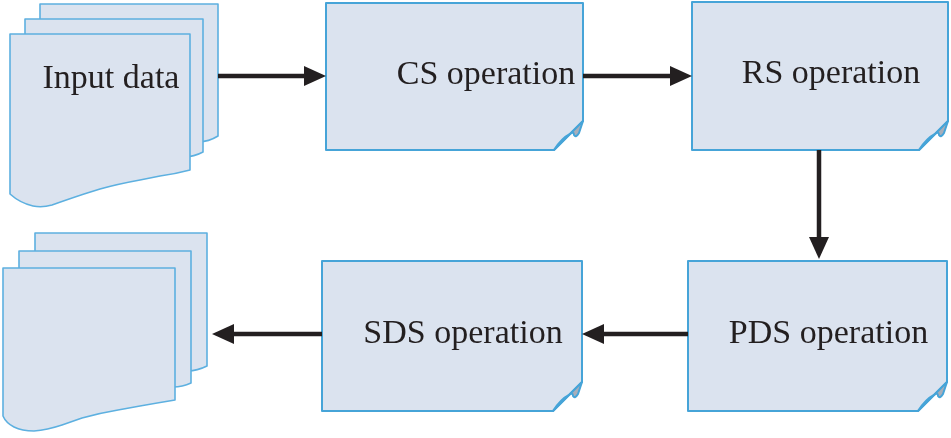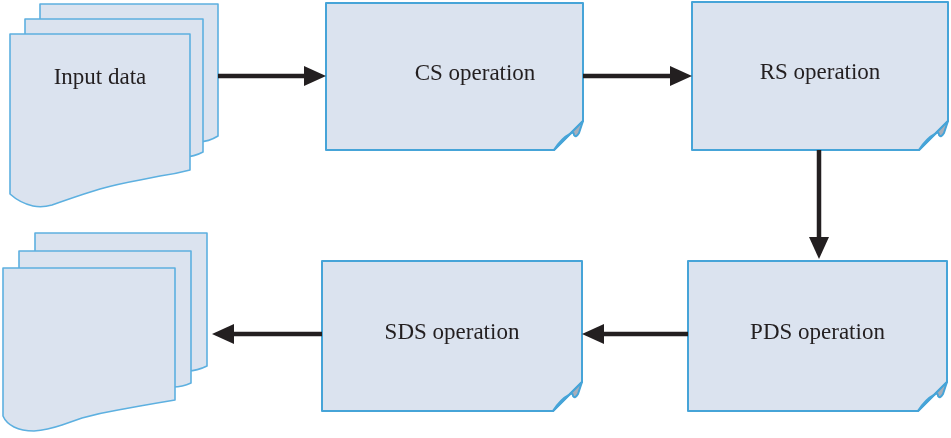--- a/index.html
+++ b/index.html
@@ -8,24 +8,25 @@
     width:951px; height:438px;
     background:#ffffff;
     font-family:"Liberation Serif", serif;
     overflow:hidden;
   }
   .canvas svg { position:absolute; left:0; top:0; }
   .node-label {
     position:absolute;
     display:flex; align-items:center; justify-content:center;
     text-align:center;
-    font-size:23px; line-height:1.28;
+    font-size:34px; line-height:1.28;
     color:#231f20;
     pointer-events:none;
     white-space:normal;
+    margin-left:11px;
   }
   .page      { fill:#dbe3ef; stroke:#5db0e0; stroke-width:1.6; stroke-linejoin:round; }
   .notebox   { fill:#dbe3ef; stroke:#46a4d8; stroke-width:2;   stroke-linejoin:round; }
   .foldflap  { fill:#a8aeba; stroke:#46a4d8; stroke-width:2;   stroke-linejoin:round; }
   .arrowline { stroke:#231f20; stroke-width:4.5; fill:none; }
   .arrowhead { fill:#231f20; stroke:none; }
 </style>
 </head>
 <body>
 

